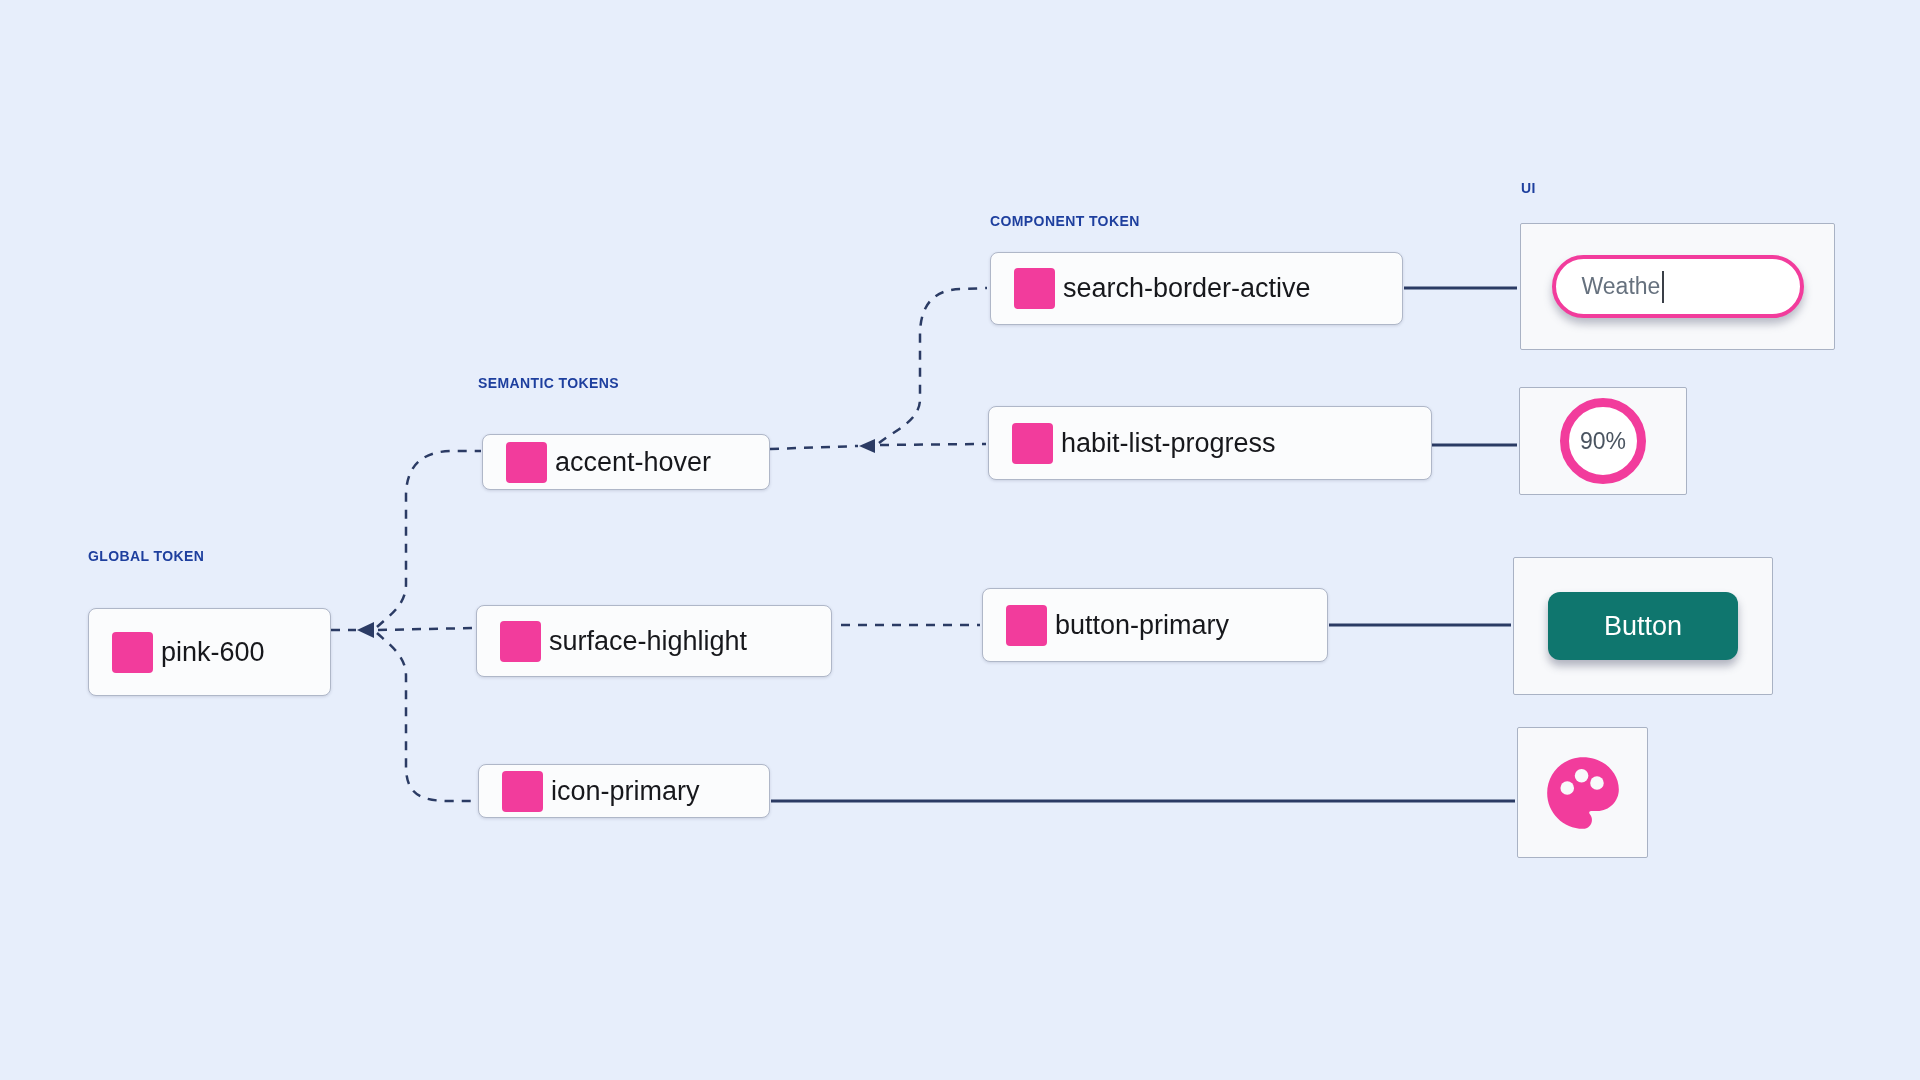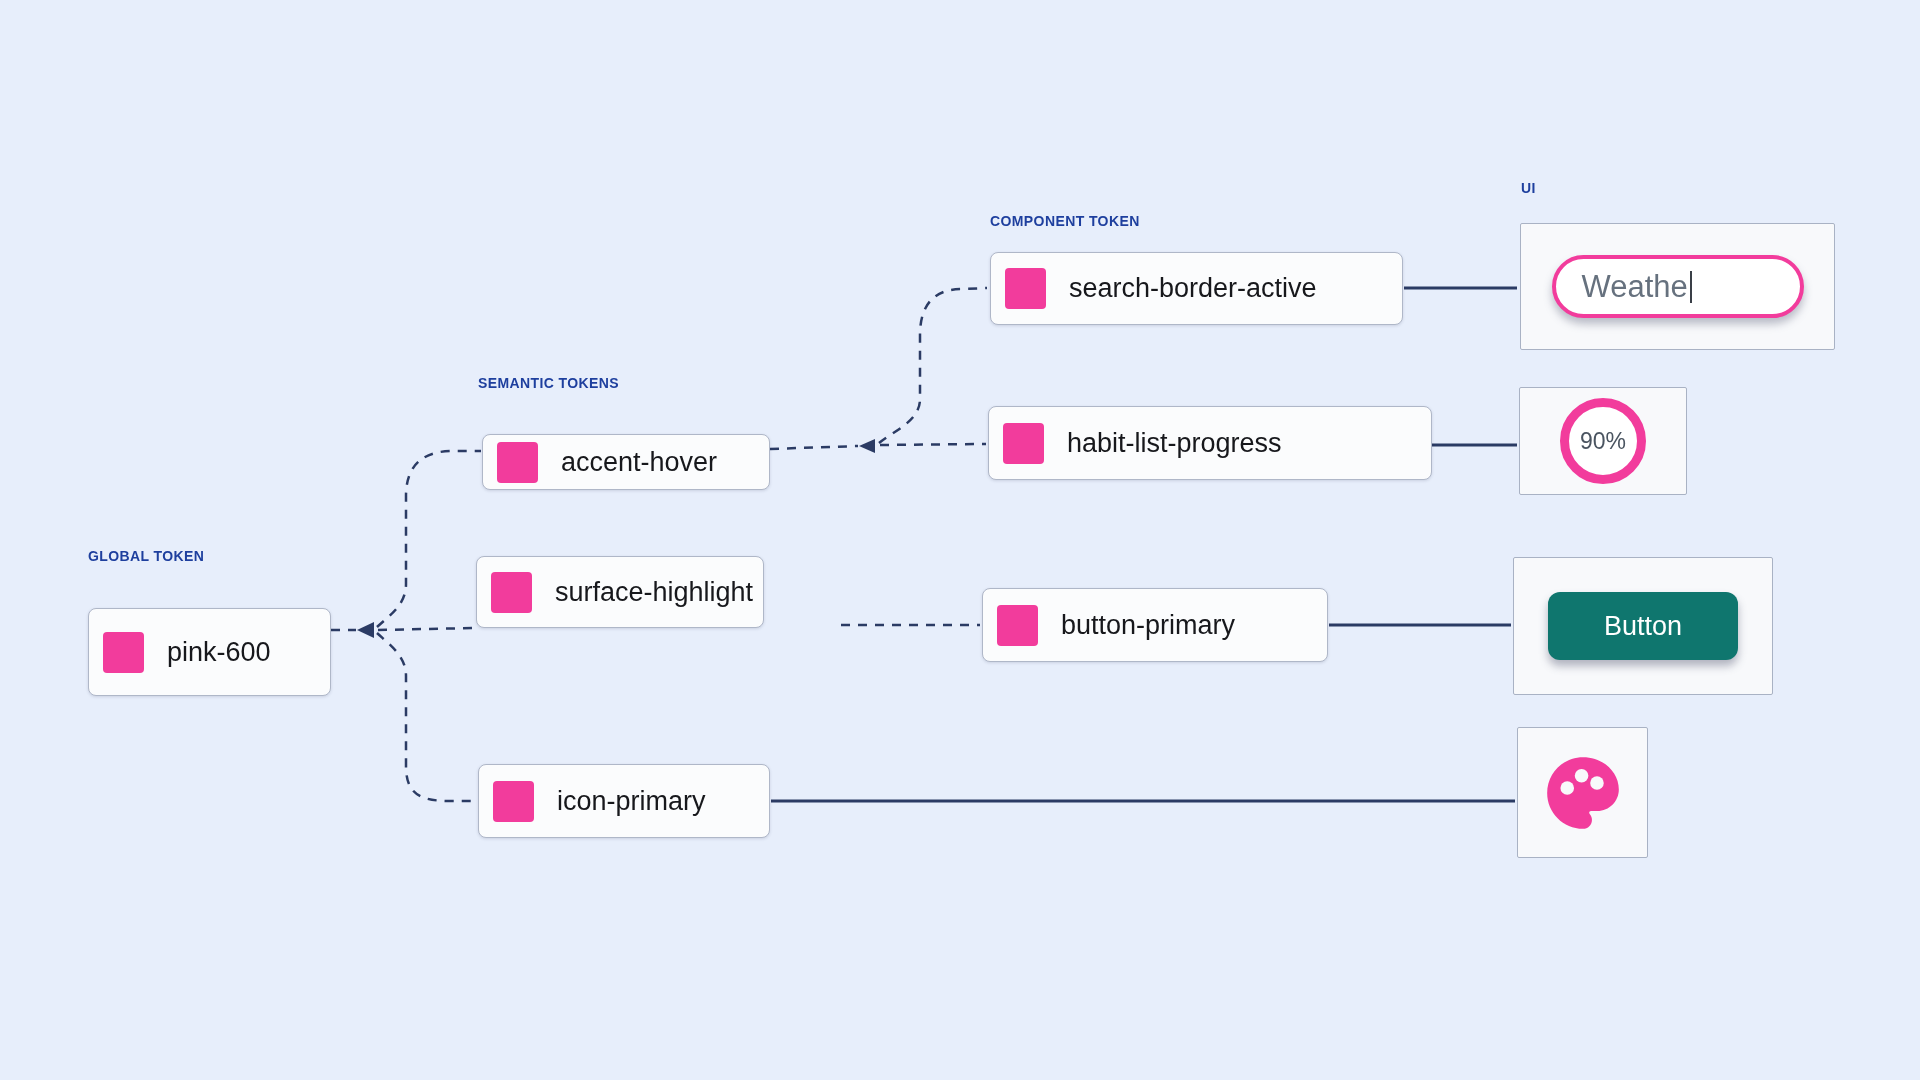--- a/index.html
+++ b/index.html
@@ -30,22 +30,22 @@
   }
   .token-box {
     position: absolute;
     box-sizing: border-box;
     background: #FBFCFD;
     border: 1.5px solid #AFB7C8;
     border-radius: 8px;
     box-shadow: 0 1px 3px rgba(40,50,80,0.15);
     display: flex;
     align-items: center;
-    padding-left: 14px;
-    gap: 23px;
+    padding-left: 23px;
+    gap: 8px;
   }
   .swatch {
     width: 41px;
     height: 41px;
     border-radius: 4px;
     background: #F23C9C;
     flex: 0 0 auto;
   }
   .token-label {
     font-size: 27px;
@@ -68,21 +68,21 @@
     height: 63px;
     background: #FFFFFF;
     border: 4px solid #F23C9C;
     border-radius: 32px;
     box-shadow: 0 6px 8px rgba(90,95,120,0.40);
     display: flex;
     align-items: center;
     padding-left: 26px;
   }
   .search-text {
-    font-size: 31px;
+    font-size: 23px;
     color: #66717E;
   }
   .text-cursor {
     display: inline-block;
     width: 2px;
     height: 32px;
     background: #3A3F47;
     margin-left: 2px;
   }
   .progress-ring {
@@ -155,25 +155,25 @@
 
   <div class="token-box" style="left:88px; top:608px; width:243px; height:88px">
     <span class="swatch"></span>
     <span class="token-label">pink-600</span>
   </div>
 
   <div class="token-box" style="left:482px; top:434px; width:288px; height:56px">
     <span class="swatch"></span>
     <span class="token-label">accent-hover</span>
   </div>
-  <div class="token-box" style="left:476px; top:556px; width:288px; height:72px">
+  <div class="token-box" style="left:476px; top:605px; width:356px; height:72px">
     <span class="swatch"></span>
     <span class="token-label">surface-highlight</span>
   </div>
-  <div class="token-box" style="left:478px; top:764px; width:292px; height:74px">
+  <div class="token-box" style="left:478px; top:764px; width:292px; height:54px">
     <span class="swatch"></span>
     <span class="token-label">icon-primary</span>
   </div>
 
   <div class="token-box" style="left:990px; top:252px; width:413px; height:73px">
     <span class="swatch"></span>
     <span class="token-label">search-border-active</span>
   </div>
   <div class="token-box" style="left:988px; top:406px; width:444px; height:74px">
     <span class="swatch"></span>

